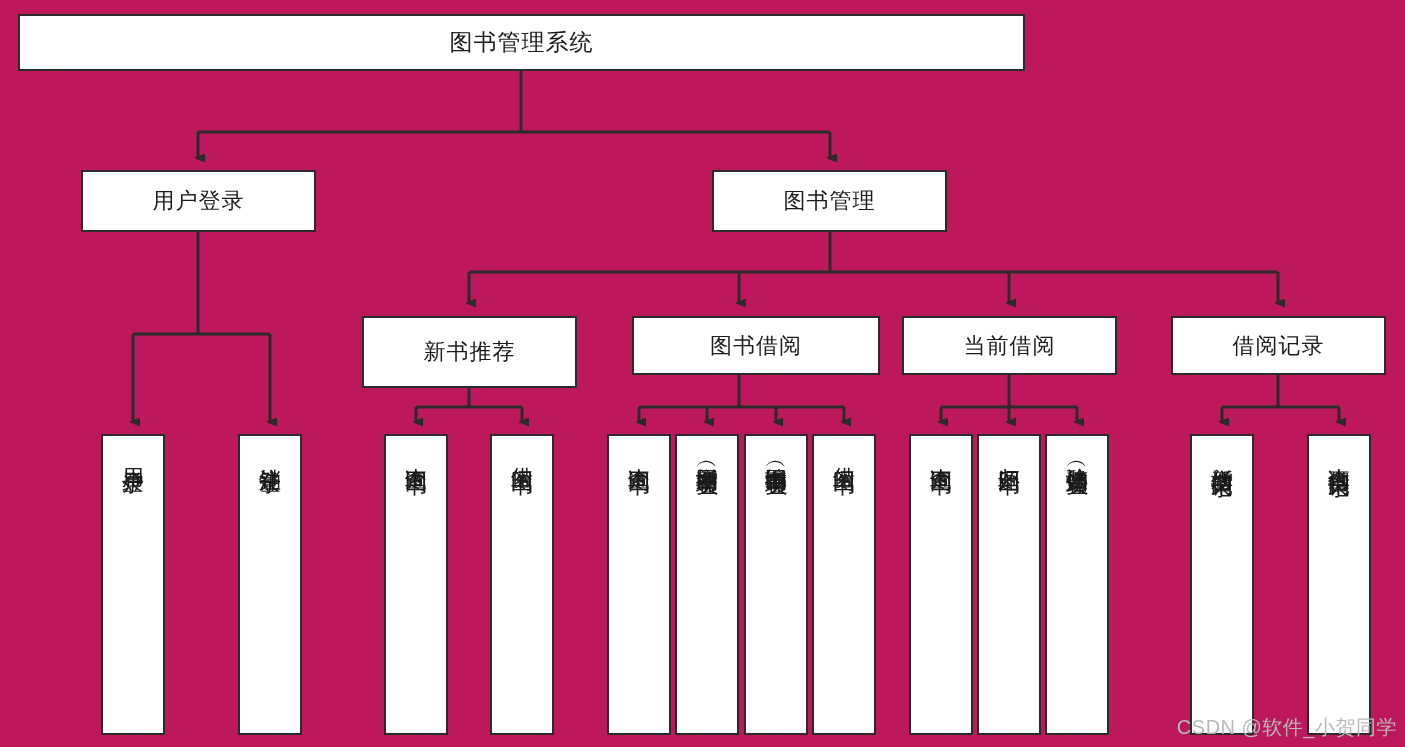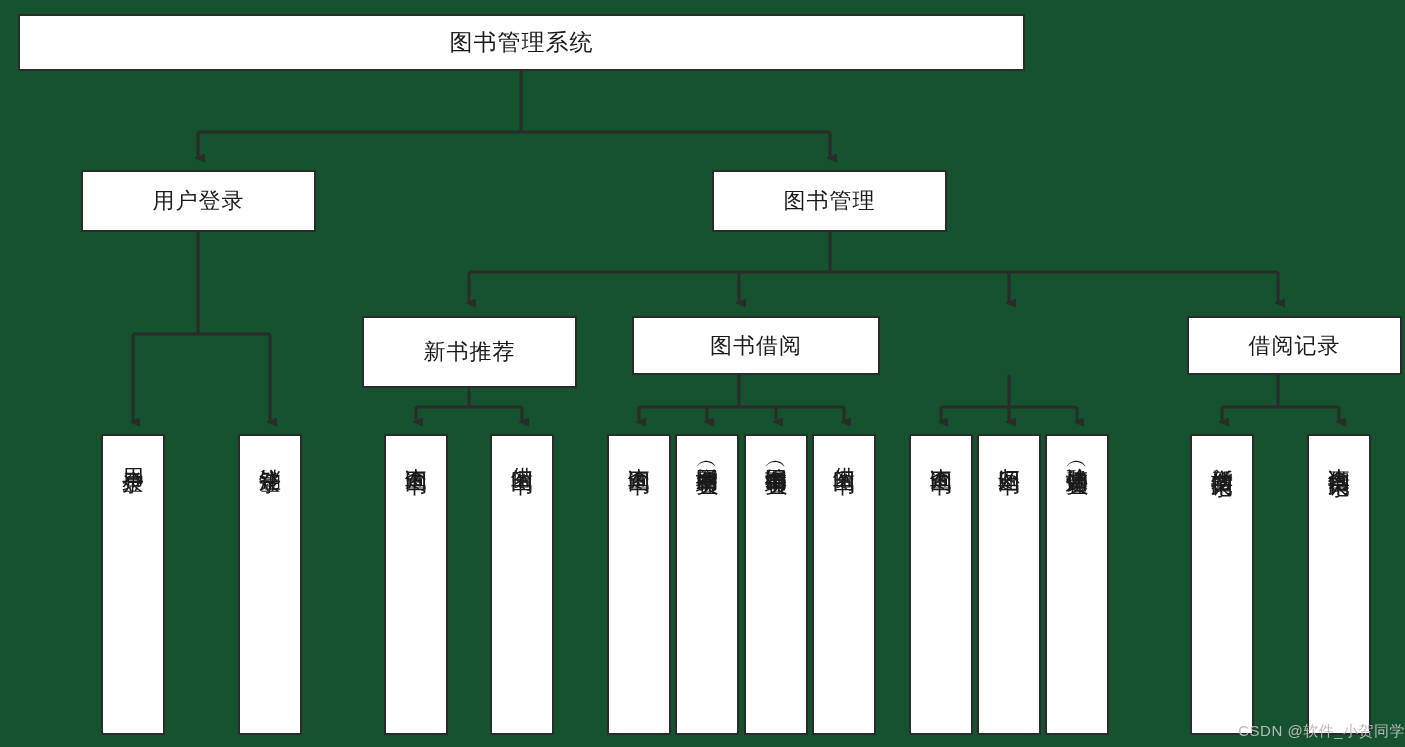--- a/index.html
+++ b/index.html
@@ -7,21 +7,21 @@
     padding: 0;
     background: #ffffff;
   }
   body {
     font-family: "Liberation Sans", "DejaVu Sans", sans-serif;
   }
   #diagram-root {
     position: relative;
     width: 1405px;
     height: 747px;
-    background: #14532d;
+    background: #be185d;
     overflow: hidden;
   }
   #svg-layer {
     position: absolute;
     left: 0;
     top: 0;
     width: 1405px;
     height: 747px;
   }
   .node {
@@ -53,23 +53,23 @@
     text-orientation: upright;
     line-height: 1.18;
     letter-spacing: 2px;
     white-space: nowrap;
   }
   .leaf-label.tall {
     letter-spacing: 1px;
   }
   .watermark {
     position: absolute;
-    right: 0;
+    right: 8px;
     bottom: 6px;
-    font-size: 15px;
+    font-size: 20px;
     color: #b9b9b9;
     z-index: 5;
     white-space: nowrap;
     letter-spacing: 0.5px;
   }
 </style>
 </head>
 <body>
 
 <div id="diagram-root">
@@ -134,21 +134,24 @@
   <div class="node horiz" style="left:712px; top:170px; width:235px; height:62px;">
     <span>图书管理</span>
   </div>
 
   <div class="node horiz" style="left:362px; top:316px; width:215px; height:72px;">
     <span>新书推荐</span>
   </div>
   <div class="node horiz" style="left:632px; top:316px; width:248px; height:59px;">
     <span>图书借阅</span>
   </div>
-  <div class="node horiz" style="left:1171px; top:316px; width:215px; height:59px;margin-left:16px;">
+  <div class="node horiz" style="left:902px; top:316px; width:215px; height:59px;">
+    <span>当前借阅</span>
+  </div>
+  <div class="node horiz" style="left:1171px; top:316px; width:215px; height:59px;">
     <span>借阅记录</span>
   </div>
 
   <div class="node leaf" style="left:101px; top:434px; width:64px; height:301px;">
     <span class="leaf-label">用户登录</span>
   </div>
   <div class="node leaf" style="left:238px; top:434px; width:64px; height:301px;">
     <span class="leaf-label">注销登录</span>
   </div>
 

